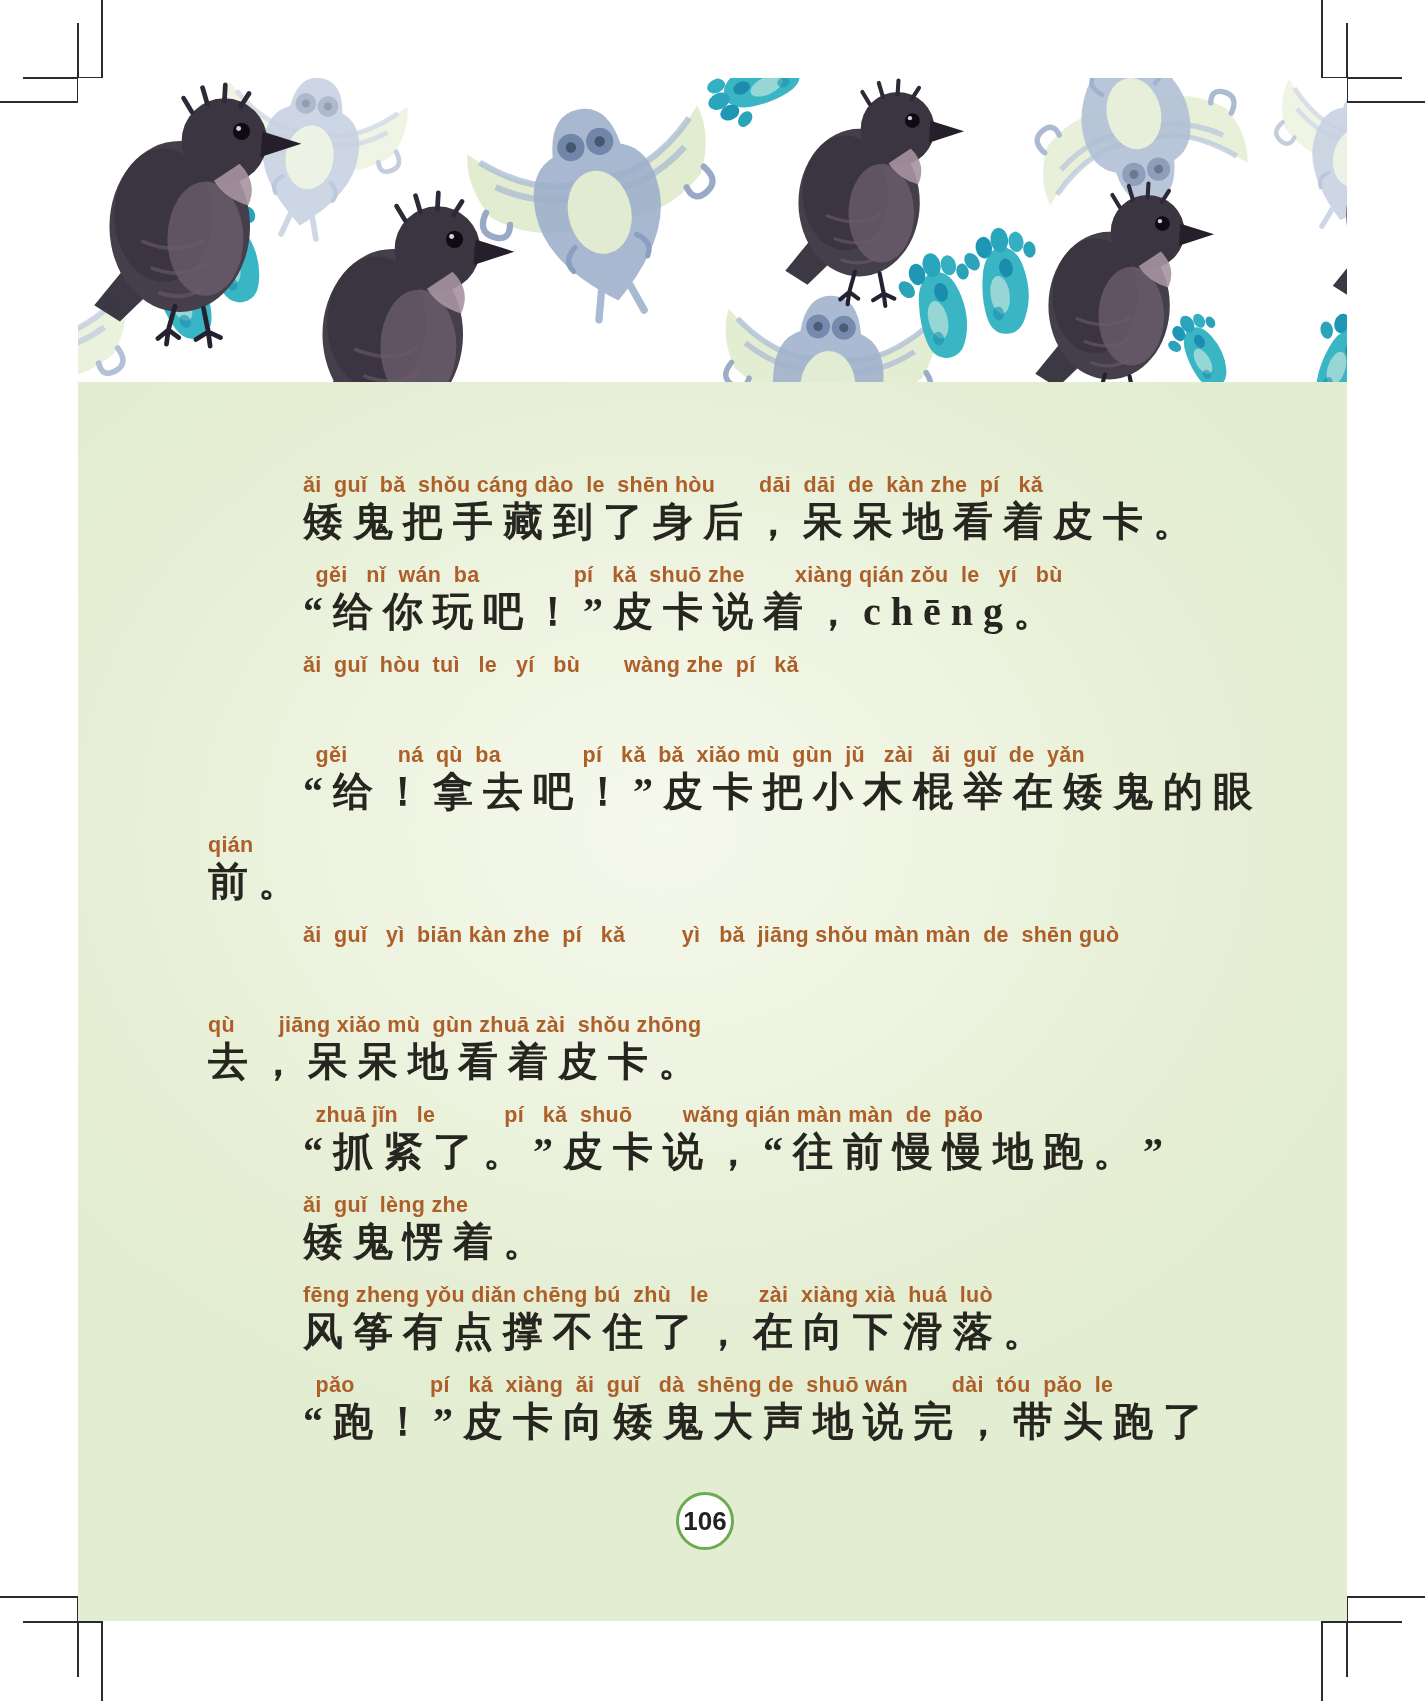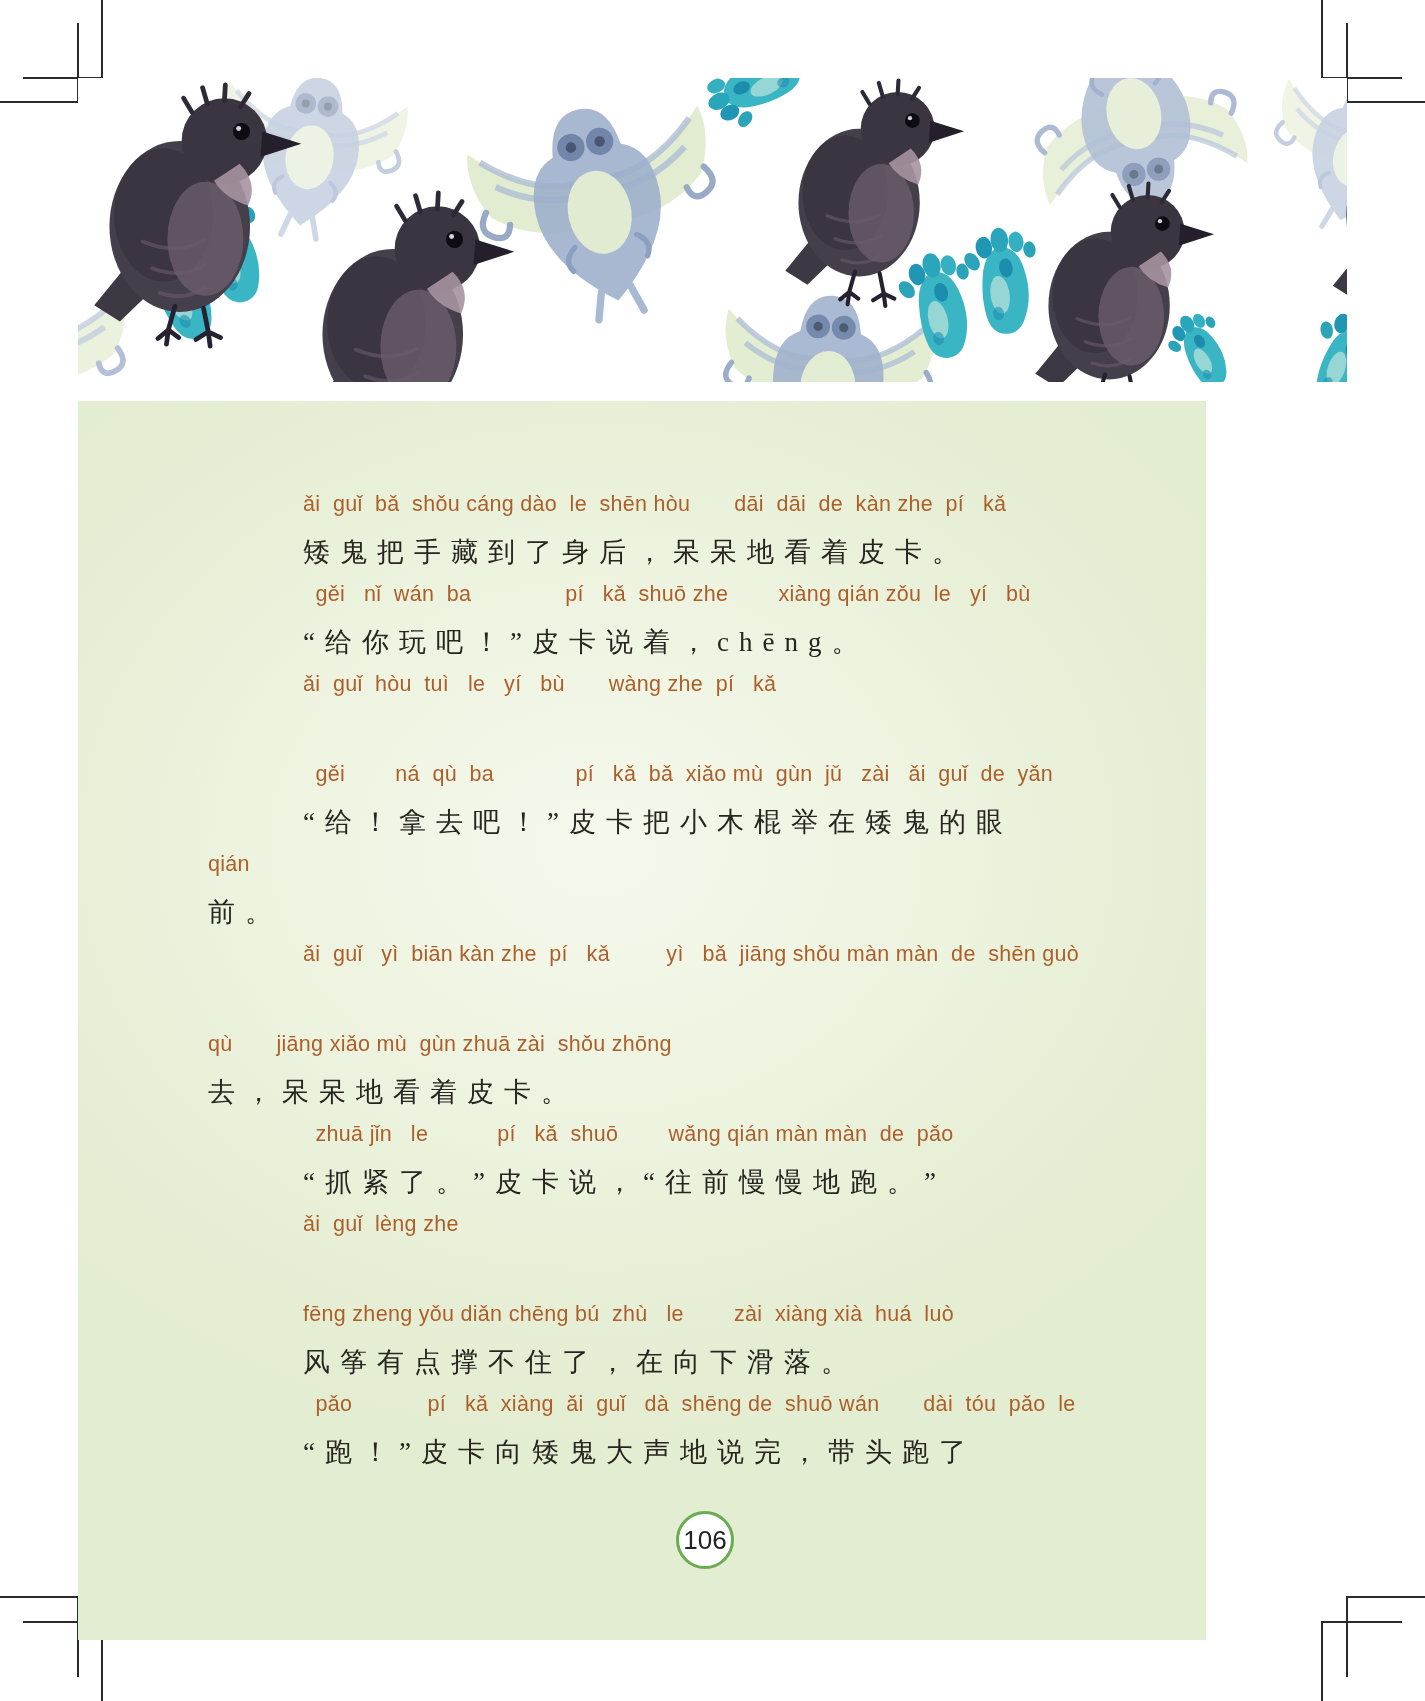--- a/index.html
+++ b/index.html
@@ -13,37 +13,38 @@
 
   
   .band {
     position:absolute; left:78px; top:78px; width:1269px; height:304px;
     background:#ffffff; overflow:hidden;
   }
   .band svg { display:block; }
 
   
   .content {
-    position:absolute; left:78px; top:401px; width:1128px; height:1239px;
+    position:absolute; left:78px; top:382px; width:1269px; height:1239px;
     background: radial-gradient(ellipse 760px 620px at 46% 36%,
                 #f5f8ec 0%, #eef4e1 40%, #e6efd5 75%, #e3edd1 100%);
     overflow:hidden;
+    font-weight:bold;
   }
 
   
   .row { position:absolute; }
   .row.para { left:225px; }
   .row.cont { left:130px; }
   .row .pinyin {
     font-size:21.5px; line-height:26px; letter-spacing:0.3px;
     color:#ad5f2a; white-space:pre;
     font-family:"Liberation Sans", sans-serif;
   }
   .row .hanzi {
-    margin-top:12px; font-size:27px; line-height:46px; letter-spacing:10px;
+    margin-top:1px; font-size:40px; line-height:46px; letter-spacing:10px;
     color:#26251f; white-space:pre;
     font-family:"Liberation Serif", "DejaVu Serif", serif;
   }
 
   
   .pagenum {
     position:absolute; left:598px; top:1110px; width:58px; height:58px;
     background:#ffffff; border:3px solid #6cab51; border-radius:50%;
     box-sizing:border-box; display:flex; align-items:center; justify-content:center;
     font-size:26px; color:#222222; font-family:"Liberation Sans", sans-serif;
@@ -181,20 +182,21 @@
         <div class="row cont" style="top: 630px;">
           <div class="pinyin">qù       jiāng xiǎo mù  gùn zhuā zài  shǒu zhōng</div>
           <div class="hanzi">去，呆呆地看着皮卡。</div>
         </div>
         <div class="row para" style="top: 720px;">
           <div class="pinyin">  zhuā jǐn   le           pí   kǎ  shuō        wǎng qián màn màn  de  pǎo</div>
           <div class="hanzi">“抓紧了。”皮卡说，“往前慢慢地跑。”</div>
         </div>
         <div class="row para" style="top: 810px;">
           <div class="pinyin">ǎi  guǐ  lèng zhe</div>
+          <div class="hanzi">矮鬼愣着。</div>
         </div>
         <div class="row para" style="top: 900px;">
           <div class="pinyin">fēng zheng yǒu diǎn chēng bú  zhù   le        zài  xiàng xià  huá  luò</div>
           <div class="hanzi">风筝有点撑不住了，在向下滑落。</div>
         </div>
         <div class="row para" style="top: 990px;">
           <div class="pinyin">  pǎo            pí   kǎ  xiàng  ǎi  guǐ   dà  shēng de  shuō wán       dài  tóu  pǎo  le</div>
           <div class="hanzi">“跑！”皮卡向矮鬼大声地说完，带头跑了</div>
         </div>
       </div>

